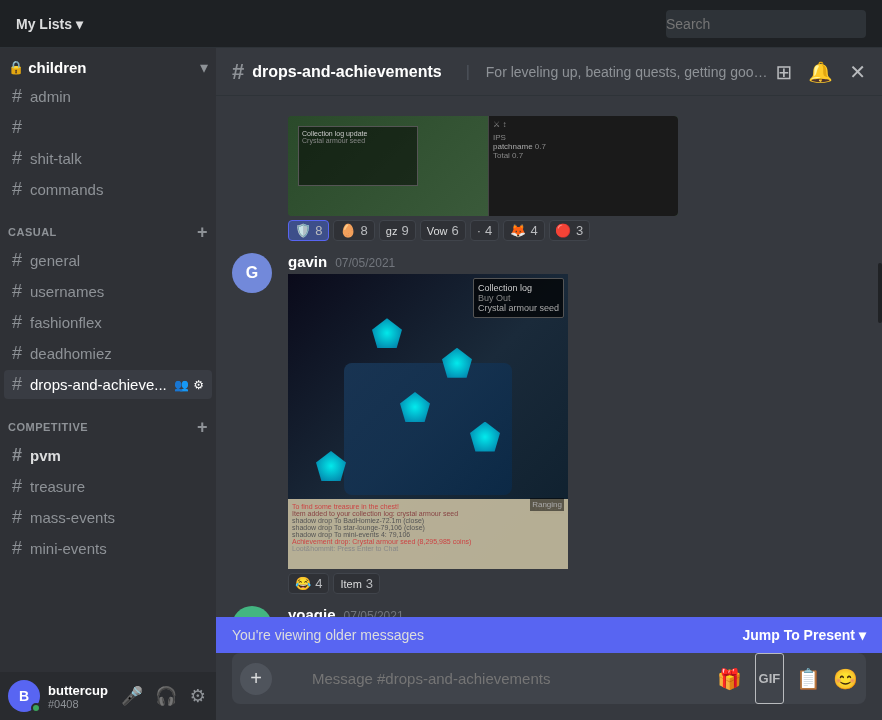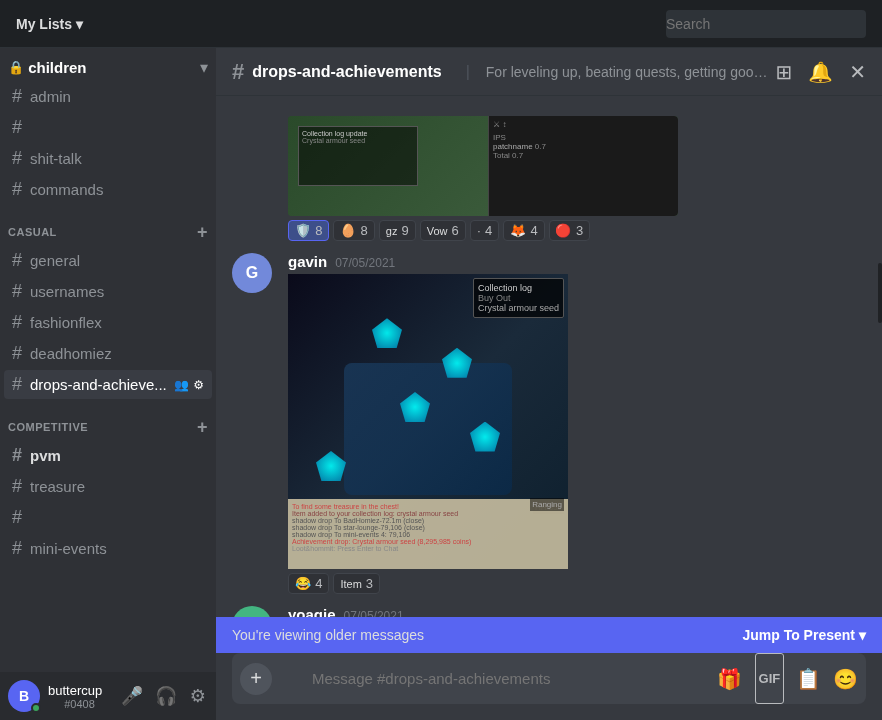--- a/index.html
+++ b/index.html
@@ -128,22 +128,22 @@
       width: 10px;
       height: 10px;
       background: #3ba55c;
       border-radius: 50%;
       border: 2px solid #292b2f;
       position: absolute;
       bottom: -1px;
       right: -1px;
     }
     .user-info { flex: 1; }
-    .user-name { font-size: 13px; font-weight: 400; color: #ffffff; }
-    .user-discriminator { font-size: 11px; color: #8e9297; text-align: center; }
+    .user-name { font-size: 13px; font-weight: 700; color: #ffffff; }
+    .user-discriminator { font-size: 11px; color: #8e9297; }
     .user-controls { display: flex; gap: 8px; }
     .user-control-btn {
       color: #8e9297;
       background: none;
       border: none;
       cursor: pointer;
       font-size: 18px;
       padding: 2px;
     }
 
@@ -466,20 +466,21 @@
     <div class="sidebar-channel" style="color:#dcddde;font-weight:600;">
       <span class="channel-hash">#</span>
       <span class="channel-name">pvm</span>
     </div>
     <div class="sidebar-channel">
       <span class="channel-hash">#</span>
       <span class="channel-name">treasure</span>
     </div>
     <div class="sidebar-channel">
       <span class="channel-hash">#</span>
+      <span class="channel-name">mass-events</span>
     </div>
     <div class="sidebar-channel">
       <span class="channel-hash">#</span>
       <span class="channel-name">mini-events</span>
     </div>
 
     <div style="flex:1;"></div>
 
     <div class="user-area">
       <div class="user-avatar" style="background:#5865f2;">

